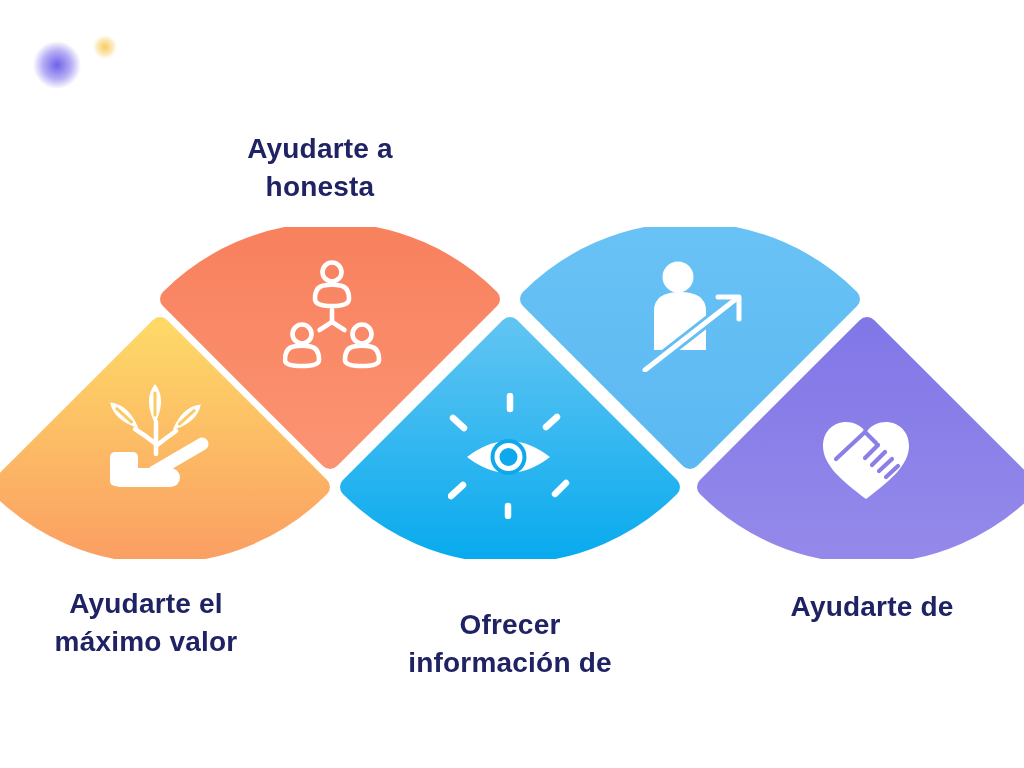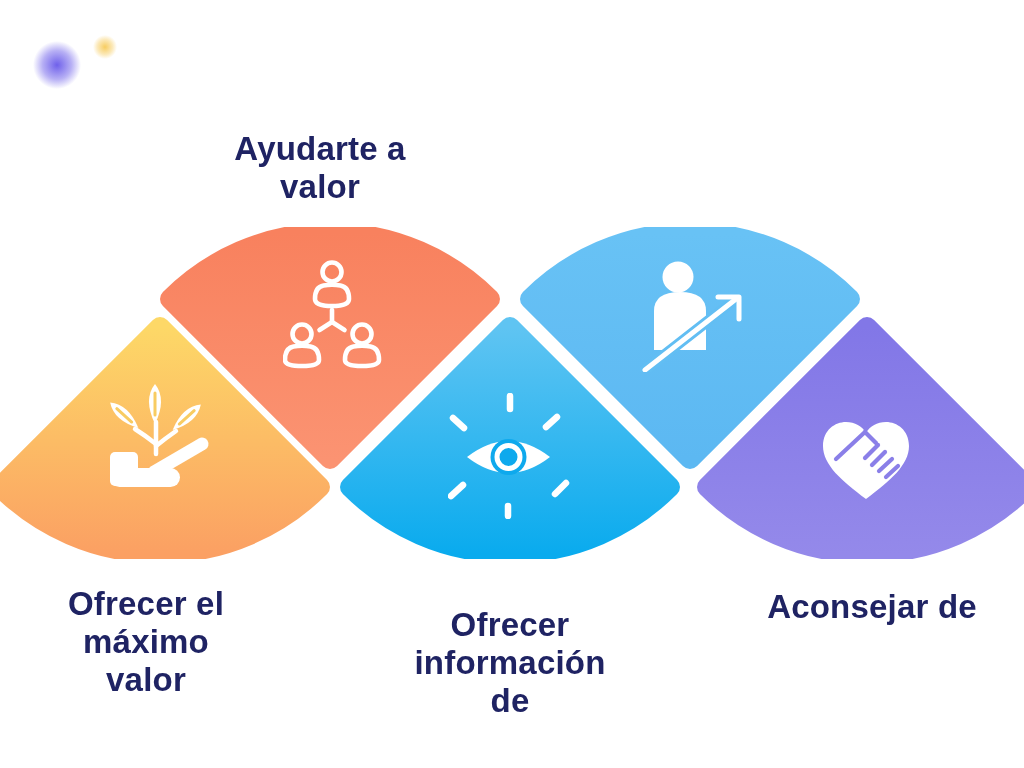--- a/index.html
+++ b/index.html
@@ -16,21 +16,21 @@
   .petal-siempre{left:520px;top:227px;}
   .petal-aconsejar{left:697px;top:317px;}
   .icon{position:absolute;}
   .icon-hand-plant{left:108px;top:382px;}
   .icon-people-network{left:283px;top:259px;}
   .icon-eye{left:448px;top:393px;}
   .icon-person-growth{left:640px;top:258px;}
   .icon-heart-handshake{left:818px;top:419px;}
   .label{
     position:absolute;text-align:center;
-    font-size:33px;font-weight:600;line-height:38px;letter-spacing:.2px;
+    font-size:28px;font-weight:600;line-height:38px;letter-spacing:.2px;
     color:var(--text-color,#1F2363);
   }
   .label span{display:block;}
   .label-ayudarte{left:220px;top:130px;width:200px;}
   .label-siempre{left:603px;top:130px;width:200px;}
   .label-aportar{left:41px;top:585px;width:210px;}
   .label-ofrecer{left:395px;top:583px;width:230px;margin-top:23px;}
   .label-aconsejar{left:767px;top:588px;width:210px;}
   .dot{position:absolute;}
   .dot-purple{left:25px;top:33px;}
@@ -184,31 +184,31 @@
       <path d="M47 13 L58 24"></path>
       <path d="M60 26 L47 39"></path>
       <path d="M67 33 L54 46"></path>
       <path d="M74 40 L61 52"></path>
       <path d="M80 47 L68 58"></path>
     </g>
   </svg>
 
   <div class="label label-ayudarte">
     <span>Ayudarte a</span>
-    <span>valor</span>
+    <span>honesta</span>
   </div>
 
 
   <div class="label label-aportar">
-    <span>Ofrecer el</span>
+    <span>Ayudarte el</span>
     <span>máximo valor</span>
   </div>
 
   <div class="label label-ofrecer">
     <span>Ofrecer</span>
     <span>información de</span>
   </div>
 
   <div class="label label-aconsejar">
-    <span>Aconsejar de</span>
+    <span>Ayudarte de</span>
   </div>
 
 </div>
 
 </body></html>

